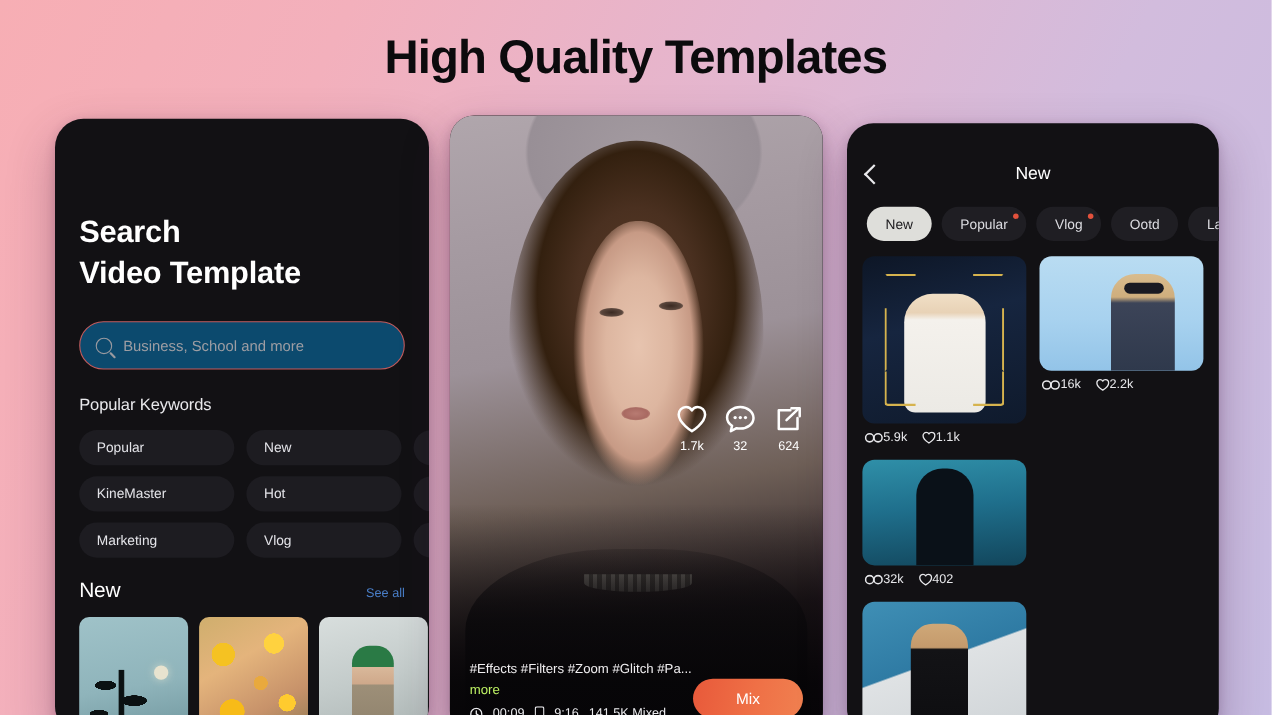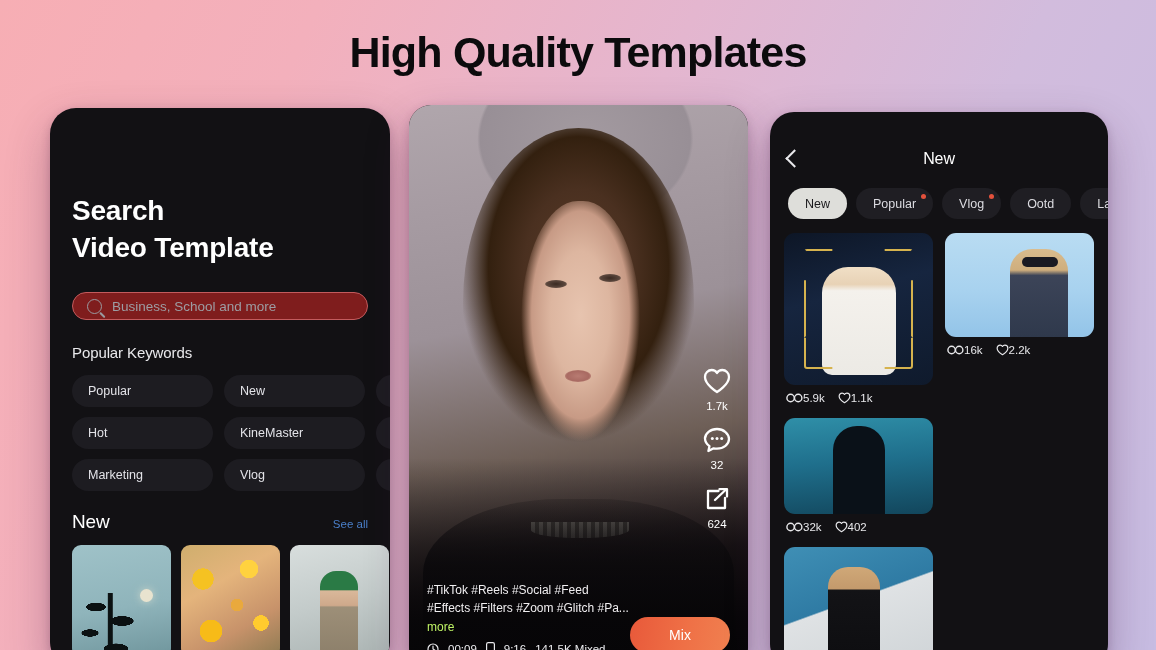--- a/index.html
+++ b/index.html
@@ -45,24 +45,24 @@
   
   .l-inner { padding: 84px 22px 0 22px; color: #fff; }
   .l-head {
     font-size: 28px; font-weight: 700; line-height: 1.33;
     letter-spacing: -0.2px; color: #ffffff;
   }
   .l-head .line2 { display: block; }
 
   .search-box {
     margin-top: 26px;
-    height: 28px;
+    height: 44px;
     border: 1.6px solid #c35b5d;
     border-radius: 22px;
-    background: #7f1d1d;
+    background: #0c4a6e;
     display: flex; align-items: center;
     padding: 0 14px;
     gap: 10px;
   }
   .mag {
     width: 15px; height: 15px; border: 1.7px solid #9a9aa0;
     border-radius: 50%; position: relative; flex: none;
   }
   .mag::after {
     content: ""; position: absolute; right: -5px; bottom: -3px;
@@ -176,21 +176,21 @@
     background: linear-gradient(180deg, rgba(20,16,18,.2) 0%, #171316 40%, #100d10 100%);
     border-radius: 44% 44% 0 0;
   }
   .c-bottom-fade {
     position:absolute; left:0; right:0; bottom:0; height: 210px;
     background: linear-gradient(180deg, rgba(6,5,7,0) 0%, rgba(6,5,7,.55) 42%, rgba(6,5,7,.93) 78%, #060507 100%);
   }
 
   .c-rail {
     position:absolute; right: 16px; top: 262px;
-    display: flex; flex-direction: column; align-items: center; gap: 14px;
+    display: flex; flex-direction: row; align-items: center; gap: 14px;
     color: #fff;
   }
   .rail-item { display:flex; flex-direction:column; align-items:center; gap:5px; }
   .rail-count { font-size: 11.5px; color:#fff; }
   .svg-ic { display:block; }
 
   .c-meta {
     position:absolute; left: 18px; right: 18px; bottom: 13px; color:#fff;
   }
   .c-tags { font-size: 12px; line-height: 1.45; color: #f0eef0; }
@@ -312,24 +312,24 @@
 
     <div class="chips">
       <div class="chip">
           <span>Popular</span>
         </div>
       <div class="chip">
           <span>New</span>
         </div>
       <div class="chip"></div>
       <div class="chip">
+          <span>KineMaster</span>
+        </div>
+      <div class="chip">
           <span>Hot</span>
-        </div>
-      <div class="chip">
-          <span>KineMaster</span>
         </div>
       <div class="chip"></div>
       <div class="chip">
           <span>Marketing</span>
         </div>
       <div class="chip">
           <span>Vlog</span>
         </div>
       <div class="chip"></div>
     </div>
@@ -381,21 +381,20 @@
         <path d="M16.5 6H6v17h17V13" fill="none" stroke="#fff" stroke-width="2.3" stroke-linejoin="round" stroke-linecap="round"></path>
         <path d="M13 15 24 4.5" fill="none" stroke="#fff" stroke-width="2.3" stroke-linecap="round"></path>
         <path d="M17.5 4.2H25v7.3" fill="none" stroke="#fff" stroke-width="2.3" stroke-linejoin="round" stroke-linecap="round"></path>
       </svg>
       <span class="rail-count">624</span>
     </div>
   </div>
 
   <div class="c-meta">
     <div class="c-tags">
-      <div>#TikTok #Reels #Social #Feed</div>
       <div>#Effects #Filters #Zoom #Glitch #Pa...</div>
     </div>
     <div class="c-more">more</div>
     <div class="c-info-row">
       <span class="mini-icon">
         <svg width="12" height="12" viewBox="0 0 12 12">
             <circle cx="6" cy="6" r="5" fill="none" stroke="#e9e9ec" stroke-width="1.2"></circle>
             <path d="M6 3.2V6l2 1.3" fill="none" stroke="#e9e9ec" stroke-width="1.2" stroke-linecap="round"></path>
           </svg>
       </span>

